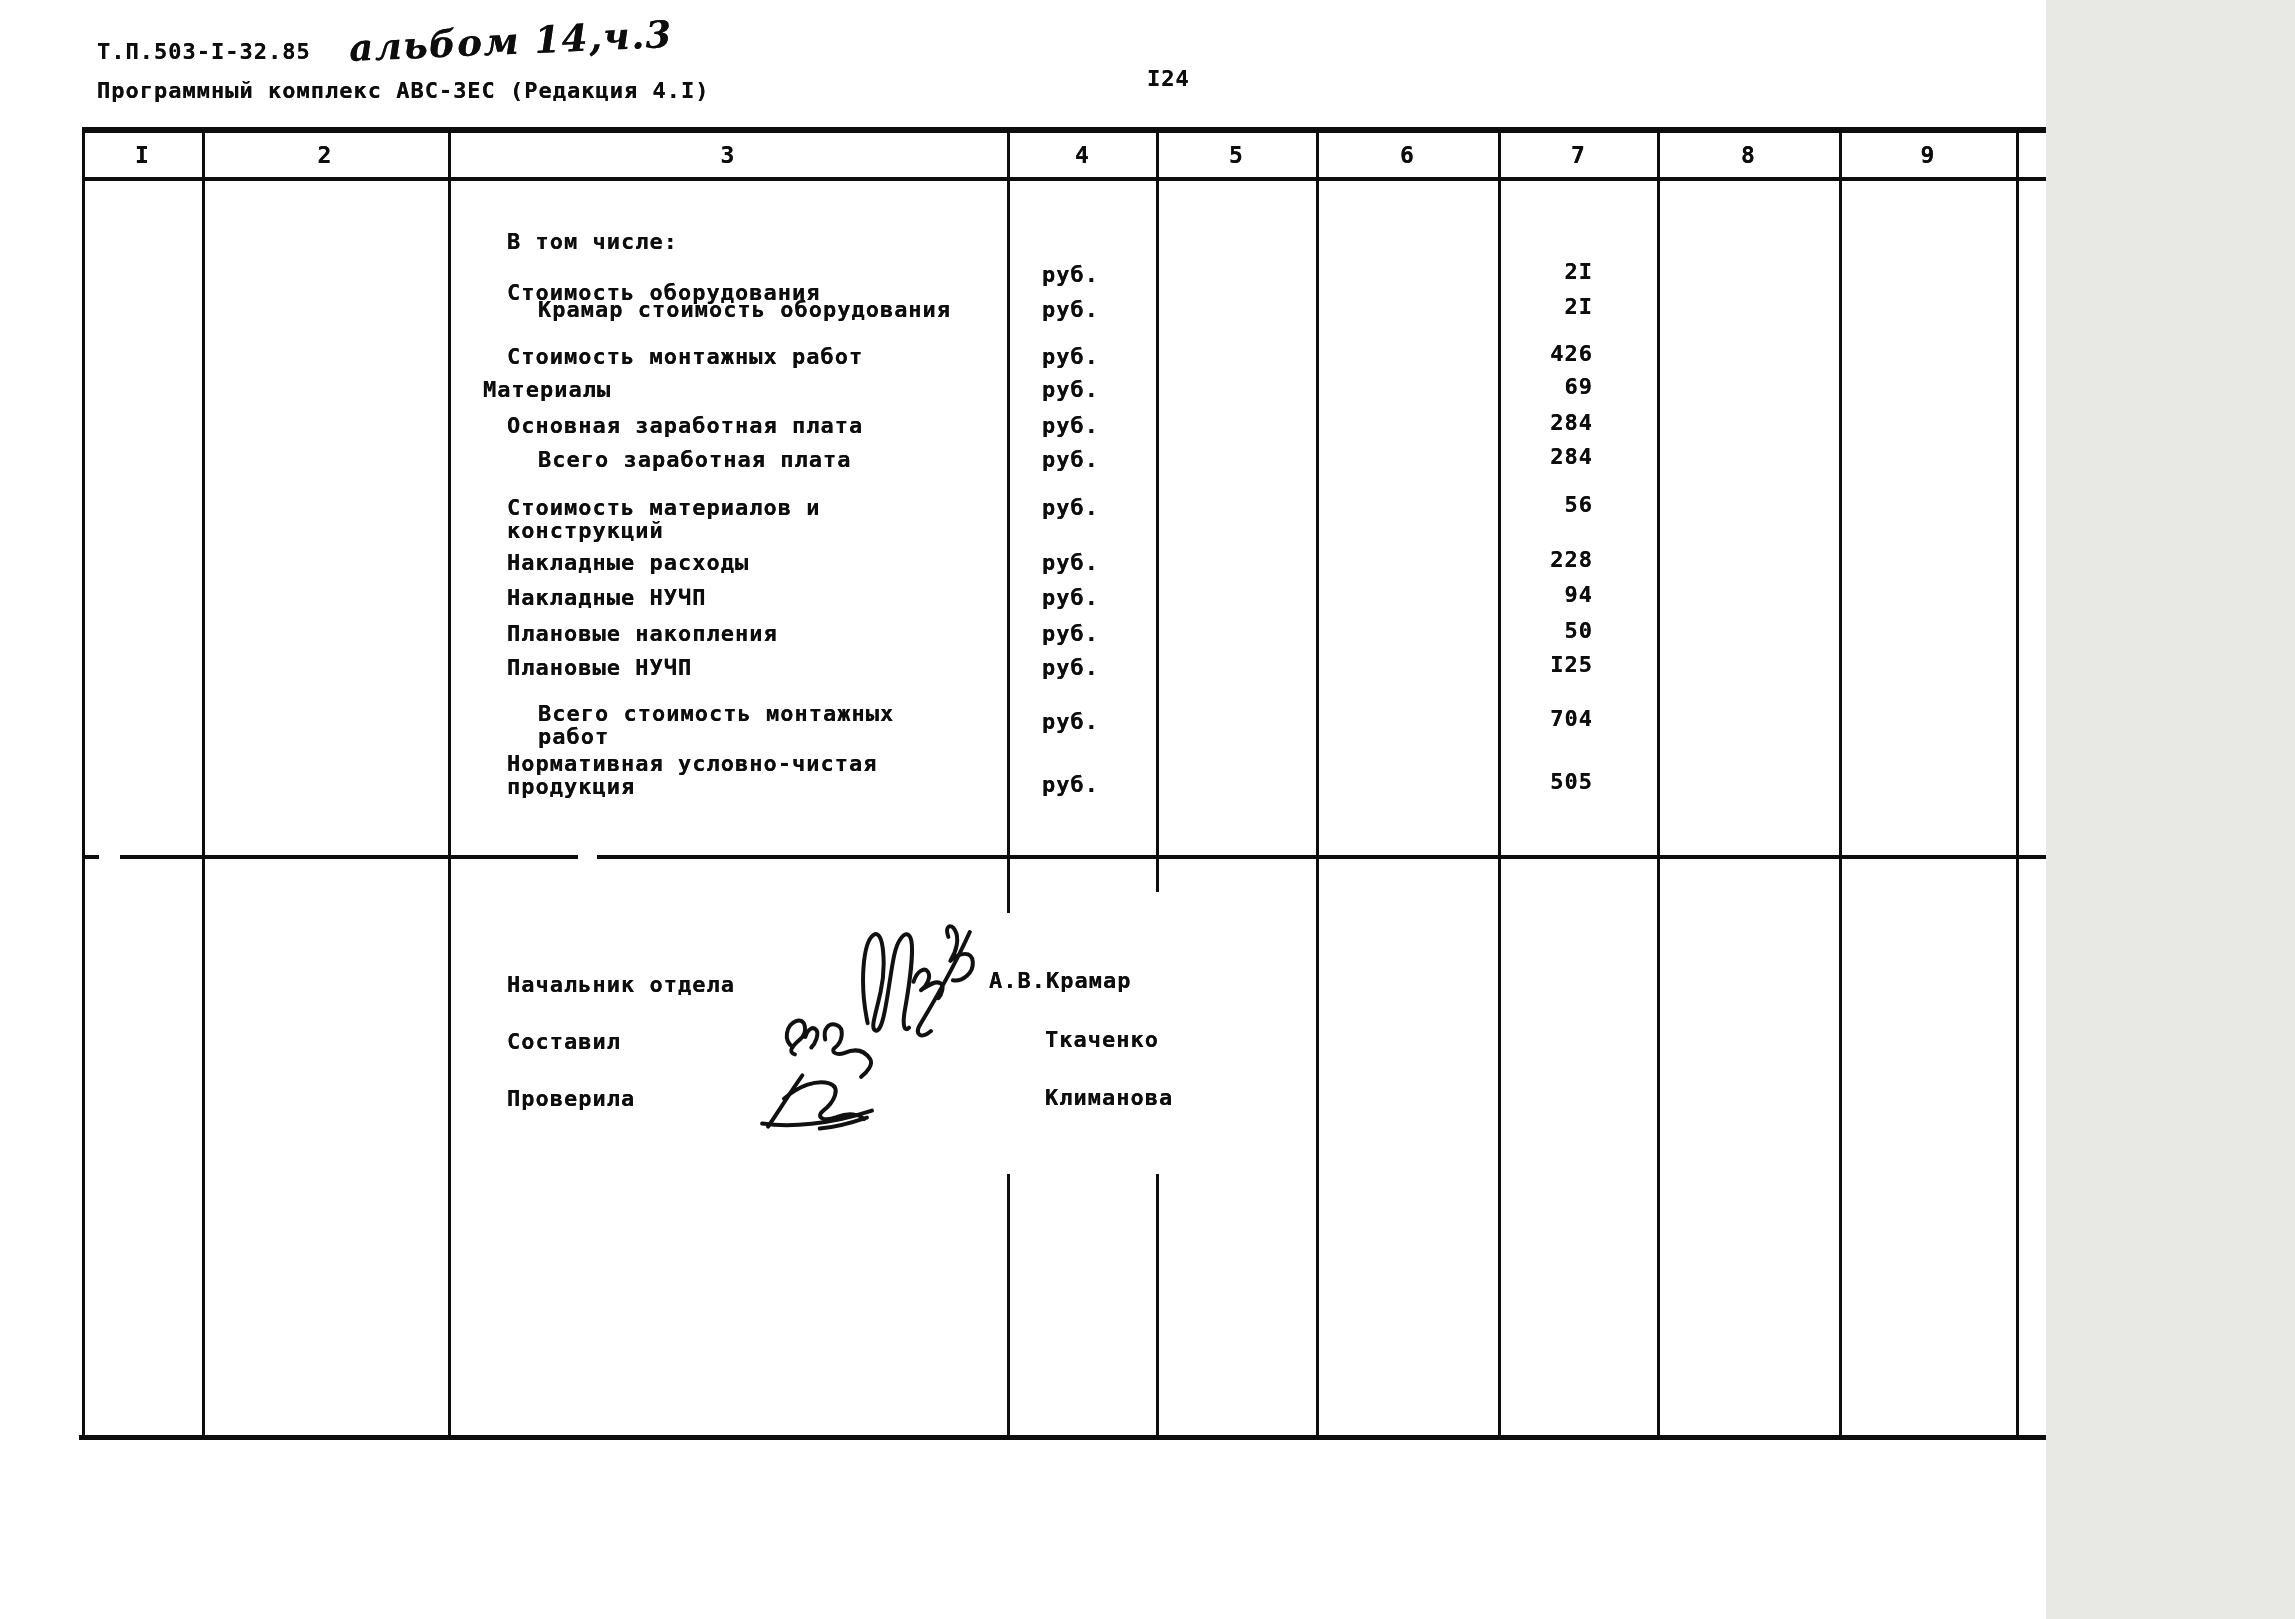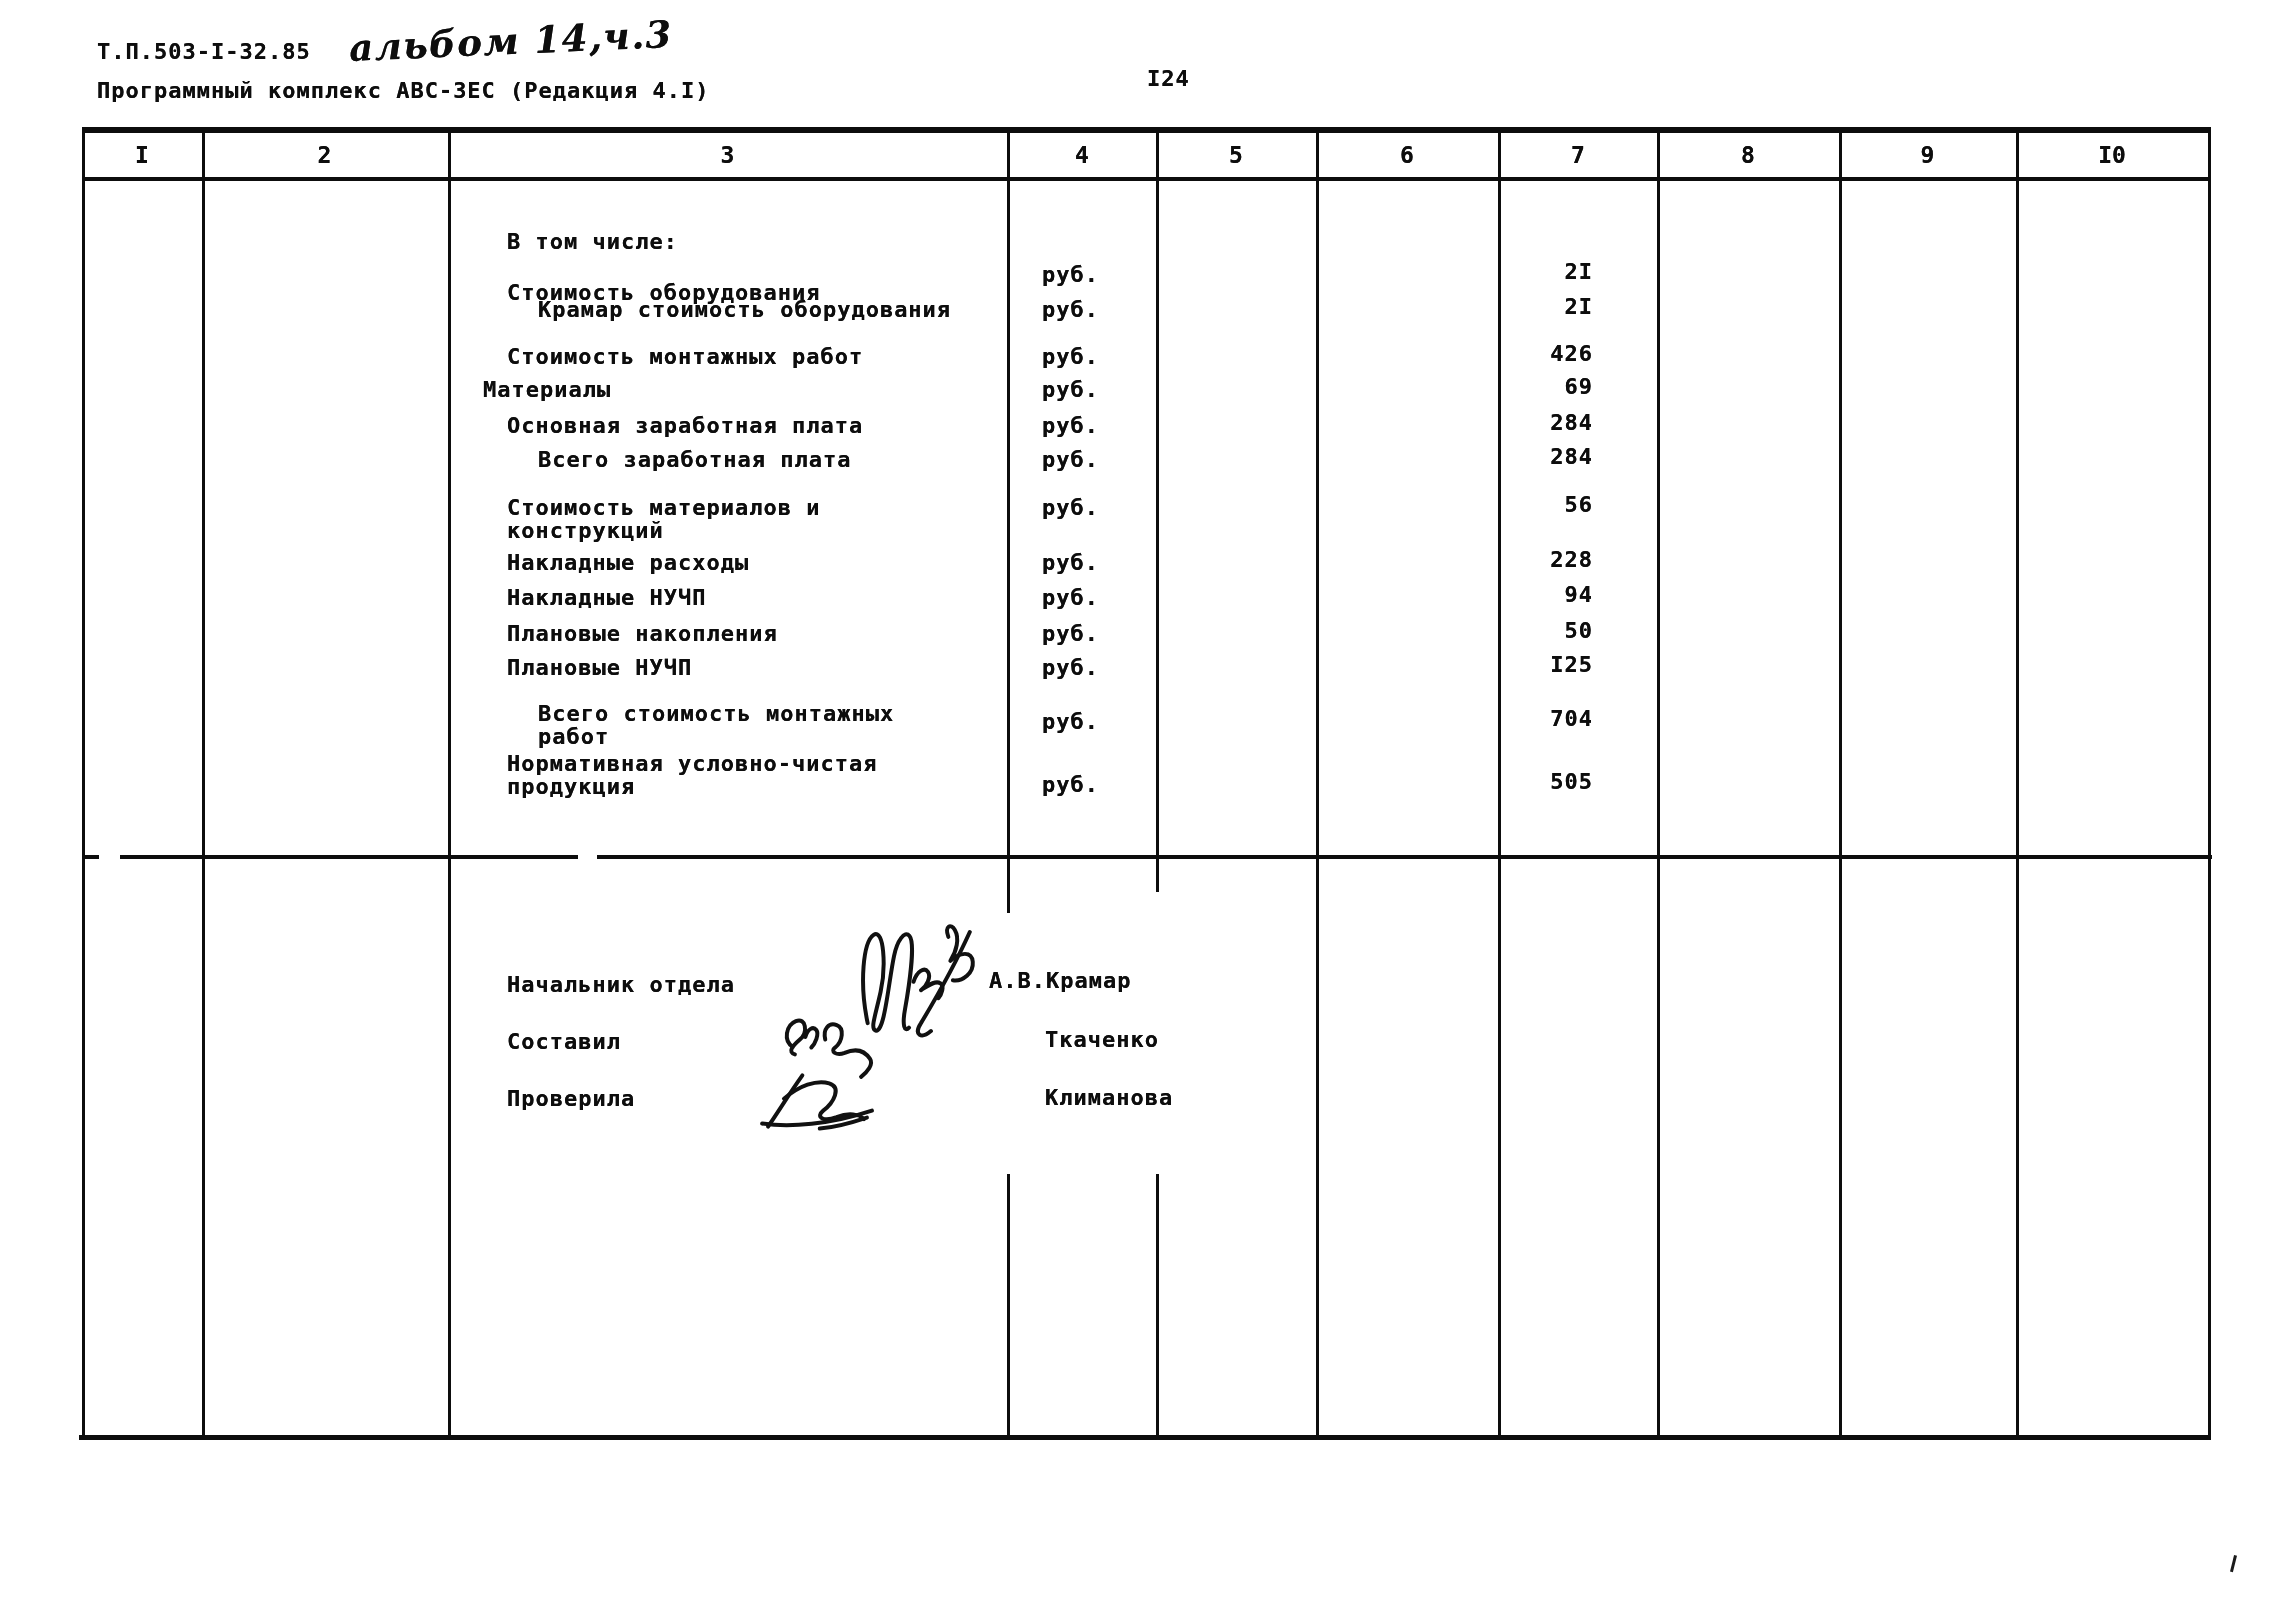--- a/index.html
+++ b/index.html
@@ -1,18 +1,18 @@
 <!DOCTYPE html>
 <html style="font-size:8px"><head>
 <meta charset="utf-8">
 <style>
   html,body{margin:0;padding:0;background:#e8e8e4;}
   .page{
     position:relative;
-    width:2295px;height:1619px;
+    width:2046px;height:1619px;
     background:#ffffff;
     overflow:hidden;
     font-family:"DejaVu Sans Mono","Liberation Mono",monospace;
     color:#0d0d0d;
   }
   .typed{
     position:absolute;
     font-size:22px;
     font-weight:700;
     letter-spacing:1px;

